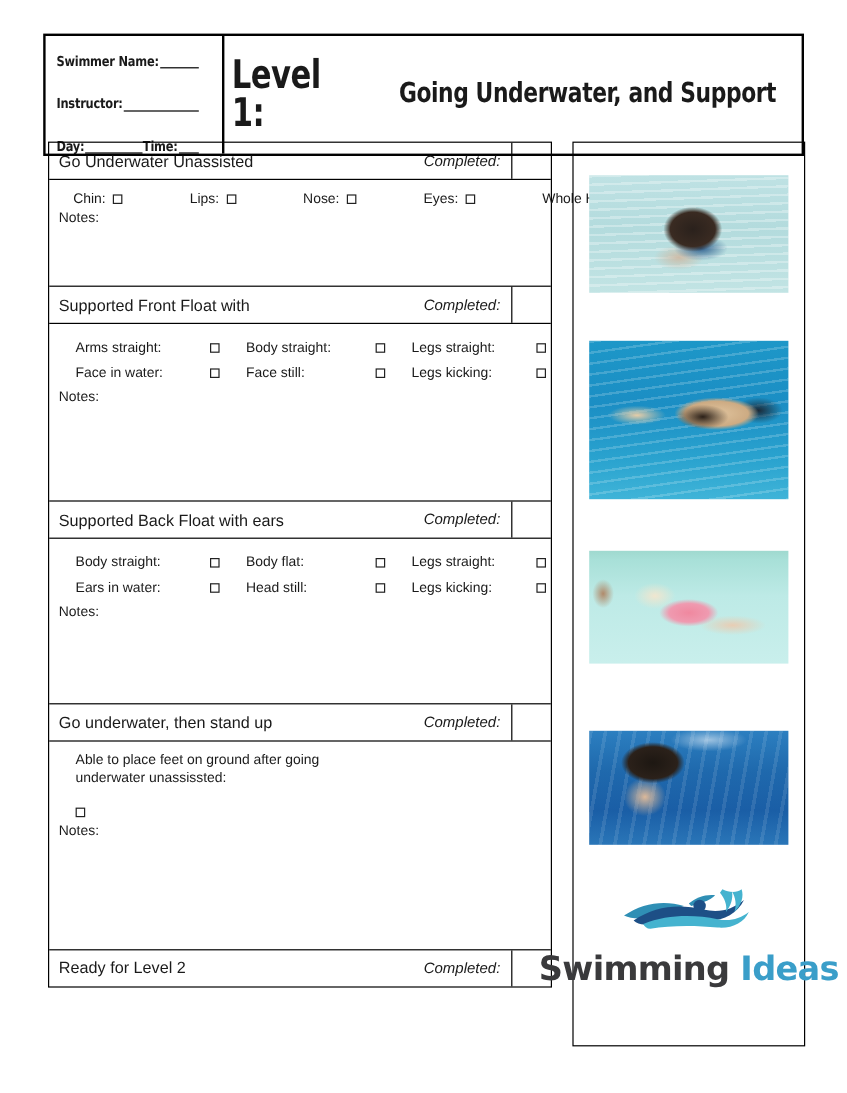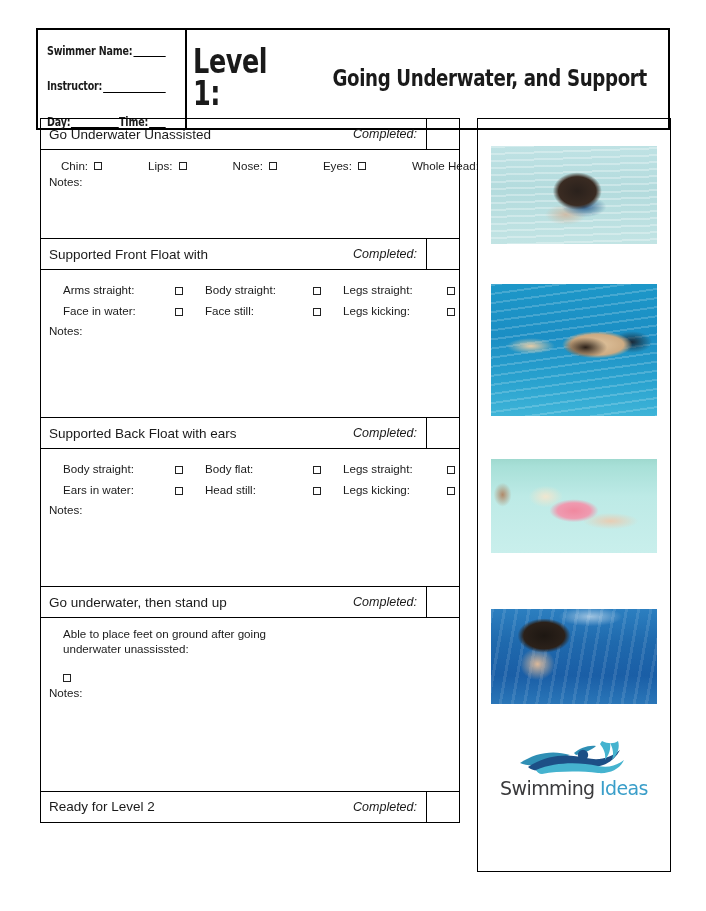--- a/index.html
+++ b/index.html
@@ -139,21 +139,21 @@
   .inline-row {
     display: flex;
     align-items: center;
     padding-left: 12px;
     font-size: 11.6px;
     white-space: nowrap;
     gap: 36px;
   }
   .inline-item { display: flex; align-items: center; }
   .inline-item .lab { margin-right: 6px; }
-  .inline-item + .inline-item { margin-left: 10px; }
+  .inline-item + .inline-item { margin-left: 20px; }
   .inline-item .cb { margin-left: 0; }
   .inline-item.whole .cb { margin-left: 9px; }
 
   
   .grid-rows { padding-left: 14px; }
   .grid-row {
     display: grid;
     grid-template-columns: 112px 30px 108px 30px 104px 30px;
     align-items: center;
     font-size: 11.6px;
@@ -250,25 +250,25 @@
   .logo-wrap {
     margin-top: 32px;
     width: 166px;
     display: flex;
     flex-direction: column;
     align-items: center;
   }
   .logo-mark { width: 120px; height: 42px; display: block; }
   .logo-text {
     font-family: "DejaVu Sans", sans-serif;
-    font-weight: normal;
-    font-size: 19px;
+    font-weight: bold;
+    font-size: 28px;
     letter-spacing: -0.6px;
     line-height: 1;
-    margin-top: 1px;
+    margin-top: 16px;
     white-space: nowrap;
   }
   .logo-text .w1 { color: #3a3a3c; }
   .logo-text .w2 { color: #3a9ec9; }
 </style>
 </head>
 <body>
 
 <div class="header">
   <div class="header-left">

